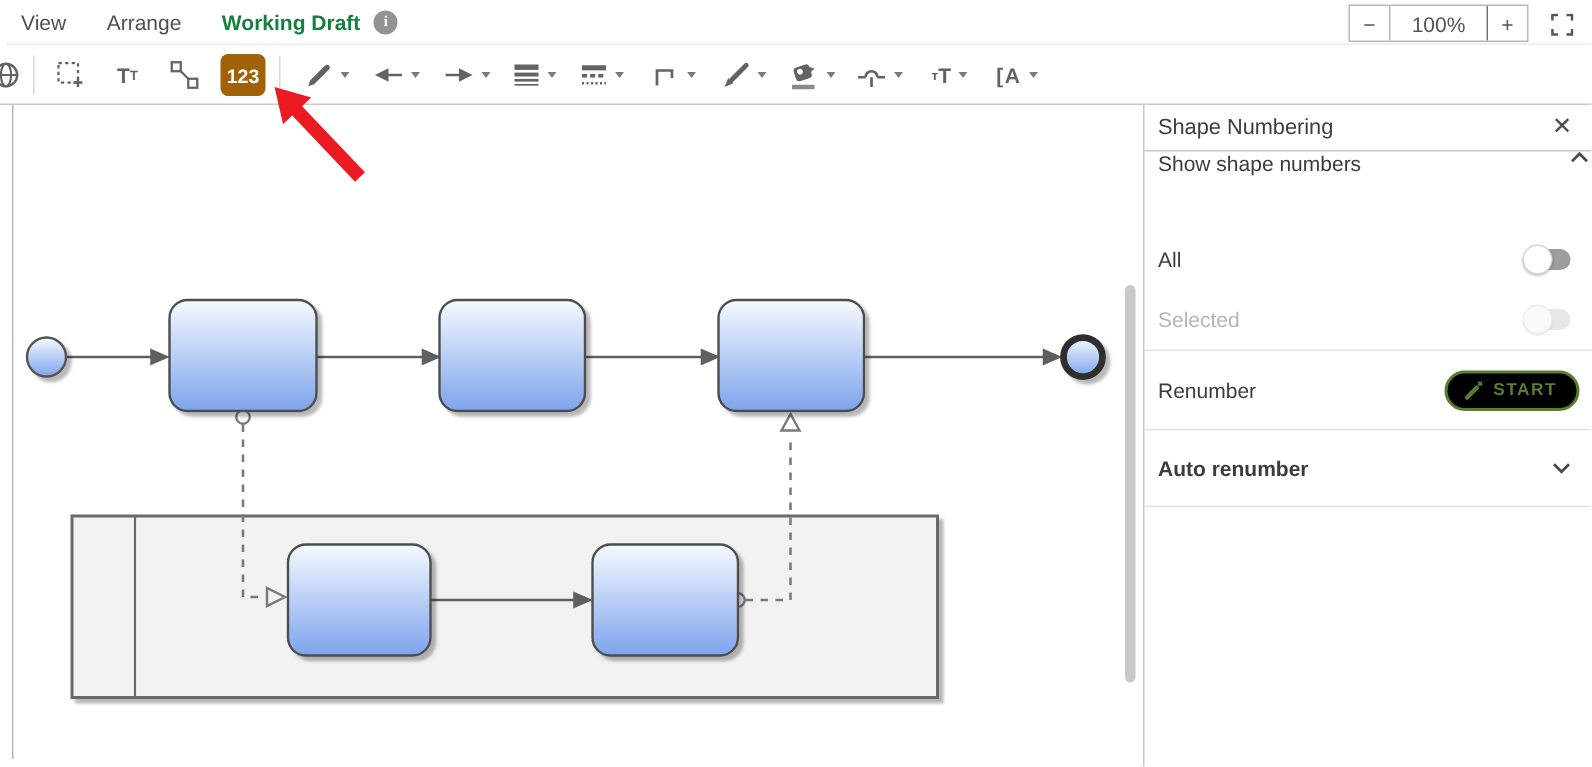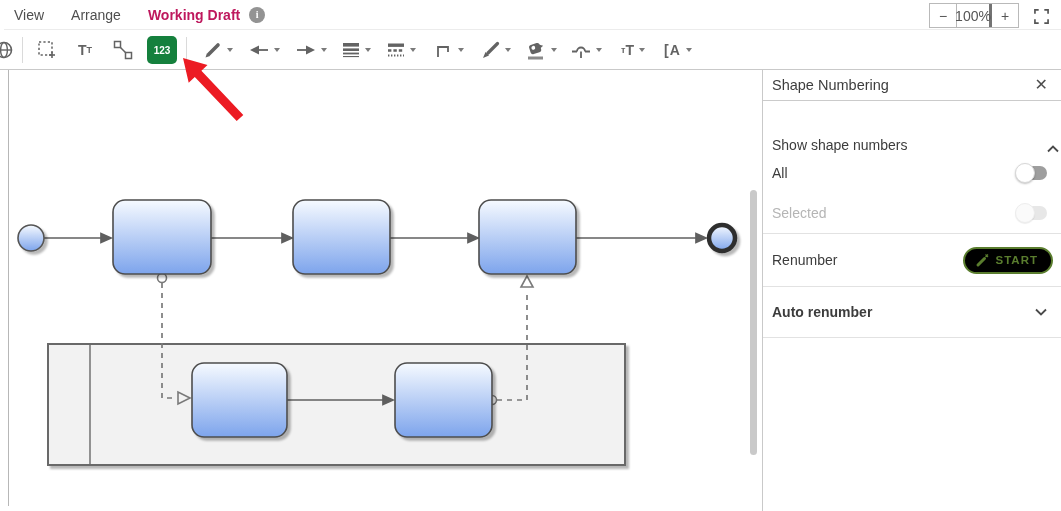--- a/index.html
+++ b/index.html
@@ -5,59 +5,59 @@
   * { margin:0; padding:0; box-sizing:border-box; }
   html,body { width:1061px; height:511px; overflow:hidden; background:#fff;
     font-family:"Liberation Sans","DejaVu Sans",sans-serif; }
 
   
   .menubar { position:absolute; top:0; left:4px; right:0; height:30px; background:#fff;
     display:flex; align-items:center; padding-left:10px; gap:27px;
     font-size:14px; color:#4f4f4f; border-bottom:1px solid #ececec; }
   .menu-item { cursor:default; }
   .draft-group { display:flex; align-items:center; gap:9px; }
-  .draft-label { color:#be185d; font-weight:bold; }
+  .draft-label { color:#15803d; font-weight:bold; }
   .info-dot { width:16px; height:16px; border-radius:50%; background:#939393; color:#fff;
     font-size:10px; font-weight:bold; display:flex; align-items:center; justify-content:center;
     font-family:"Liberation Serif",serif; }
   .zoomctl { position:absolute; right:42px; top:3px; height:25px; display:flex;
     border:1px solid #b9b9b9; background:#fff; color:#555; font-size:14px; }
   .zoomctl .zbtn { width:26px; display:flex; align-items:center; justify-content:center; }
-  .zoomctl .zlevel { width:36px; display:flex; align-items:center; justify-content:center;
-    border-left:1px solid #b9b9b9; border-right:3px solid #737373; }
+  .zoomctl .zlevel { width:66px; display:flex; align-items:center; justify-content:center;
+    border-left:1px solid #b9b9b9; border-right:1px solid #737373; }
   .fsbtn { position:absolute; right:11px; top:7px; width:18px; height:18px;
     display:flex; align-items:center; justify-content:center; }
 
   
   .toolbar { position:absolute; top:30px; left:0; right:0; height:40px; background:#fff;
     border-bottom:1px solid #c9c9c9; color:#636363; }
   .tbtn { position:absolute; top:6px; height:28px; display:flex; align-items:center;
     justify-content:center; color:#636363; }
   .tsep { position:absolute; top:7px; width:1px; height:26px; background:#dadada; }
   .caret { width:0; height:0; border-left:3.5px solid transparent;
     border-right:3.5px solid transparent; border-top:4.5px solid #7a7a7a; margin-left:5px; }
-  .badge123 { width:30px; height:28px; border-radius:5px; background:#15803d; color:#fff;
-    font-size:10px; font-weight:bold; display:flex; align-items:center; justify-content:center; }
+  .badge123 { width:30px; height:28px; border-radius:5px; background:#a16207; color:#fff;
+    font-size:13px; font-weight:bold; display:flex; align-items:center; justify-content:center; }
   .glyph-big { font-size:14px; font-weight:bold; }
   .glyph-small { font-size:9px; font-weight:bold; }
   .glyph-bracket { font-size:14px; font-weight:bold; letter-spacing:1px; }
 
   
   .canvas { position:absolute; top:70px; left:0; width:762px; height:441px; background:#fff; }
   .vscroll { position:absolute; left:750px; top:120px; width:7px; height:265px;
     background:#c9c9c9; border-radius:4px; }
   .red-arrow { position:absolute; left:155px; top:48px; width:95px; height:80px; z-index:20; }
 
   
   .panel { position:absolute; top:70px; left:762px; right:0; bottom:0; background:#fff;
     border-left:1px solid #c9c9c9; font-size:14px; color:#3c3c3c; }
   .p-header { height:31px; display:flex; align-items:center; justify-content:space-between;
     padding:0 13px 0 9px; border-bottom:1px solid #cbcbcb; font-size:14.5px; color:#3d3d3d;gap:28px; }
   .p-close { font-size:16px; color:#4d4d4d; line-height:1; cursor:default; }
-  .p-section-head { height:52px; display:flex; align-items:flex-end; justify-content:space-between;
+  .p-section-head { height:52px; display:flex; align-items:flex-start; justify-content:space-between;
     padding:0 2px 0 9px; }
   .p-row { height:40px; display:flex; align-items:center; justify-content:space-between;
     padding:0 14px 0 9px; }
   .p-divider { border-top:1px solid #e2e2e2; }
   .muted { color:#b5b5b5; }
   .toggle { width:30px; height:14px; border-radius:7px; background:#9e9e9e; position:relative; }
   .toggle .knob { position:absolute; left:-2px; top:-3px; width:20px; height:20px;
     border-radius:50%; background:#fff; border:1px solid #d8d8d8;
     box-shadow:0 1px 2px rgba(0,0,0,.25); }
   .toggle.disabled { background:#e7e7e7; }

